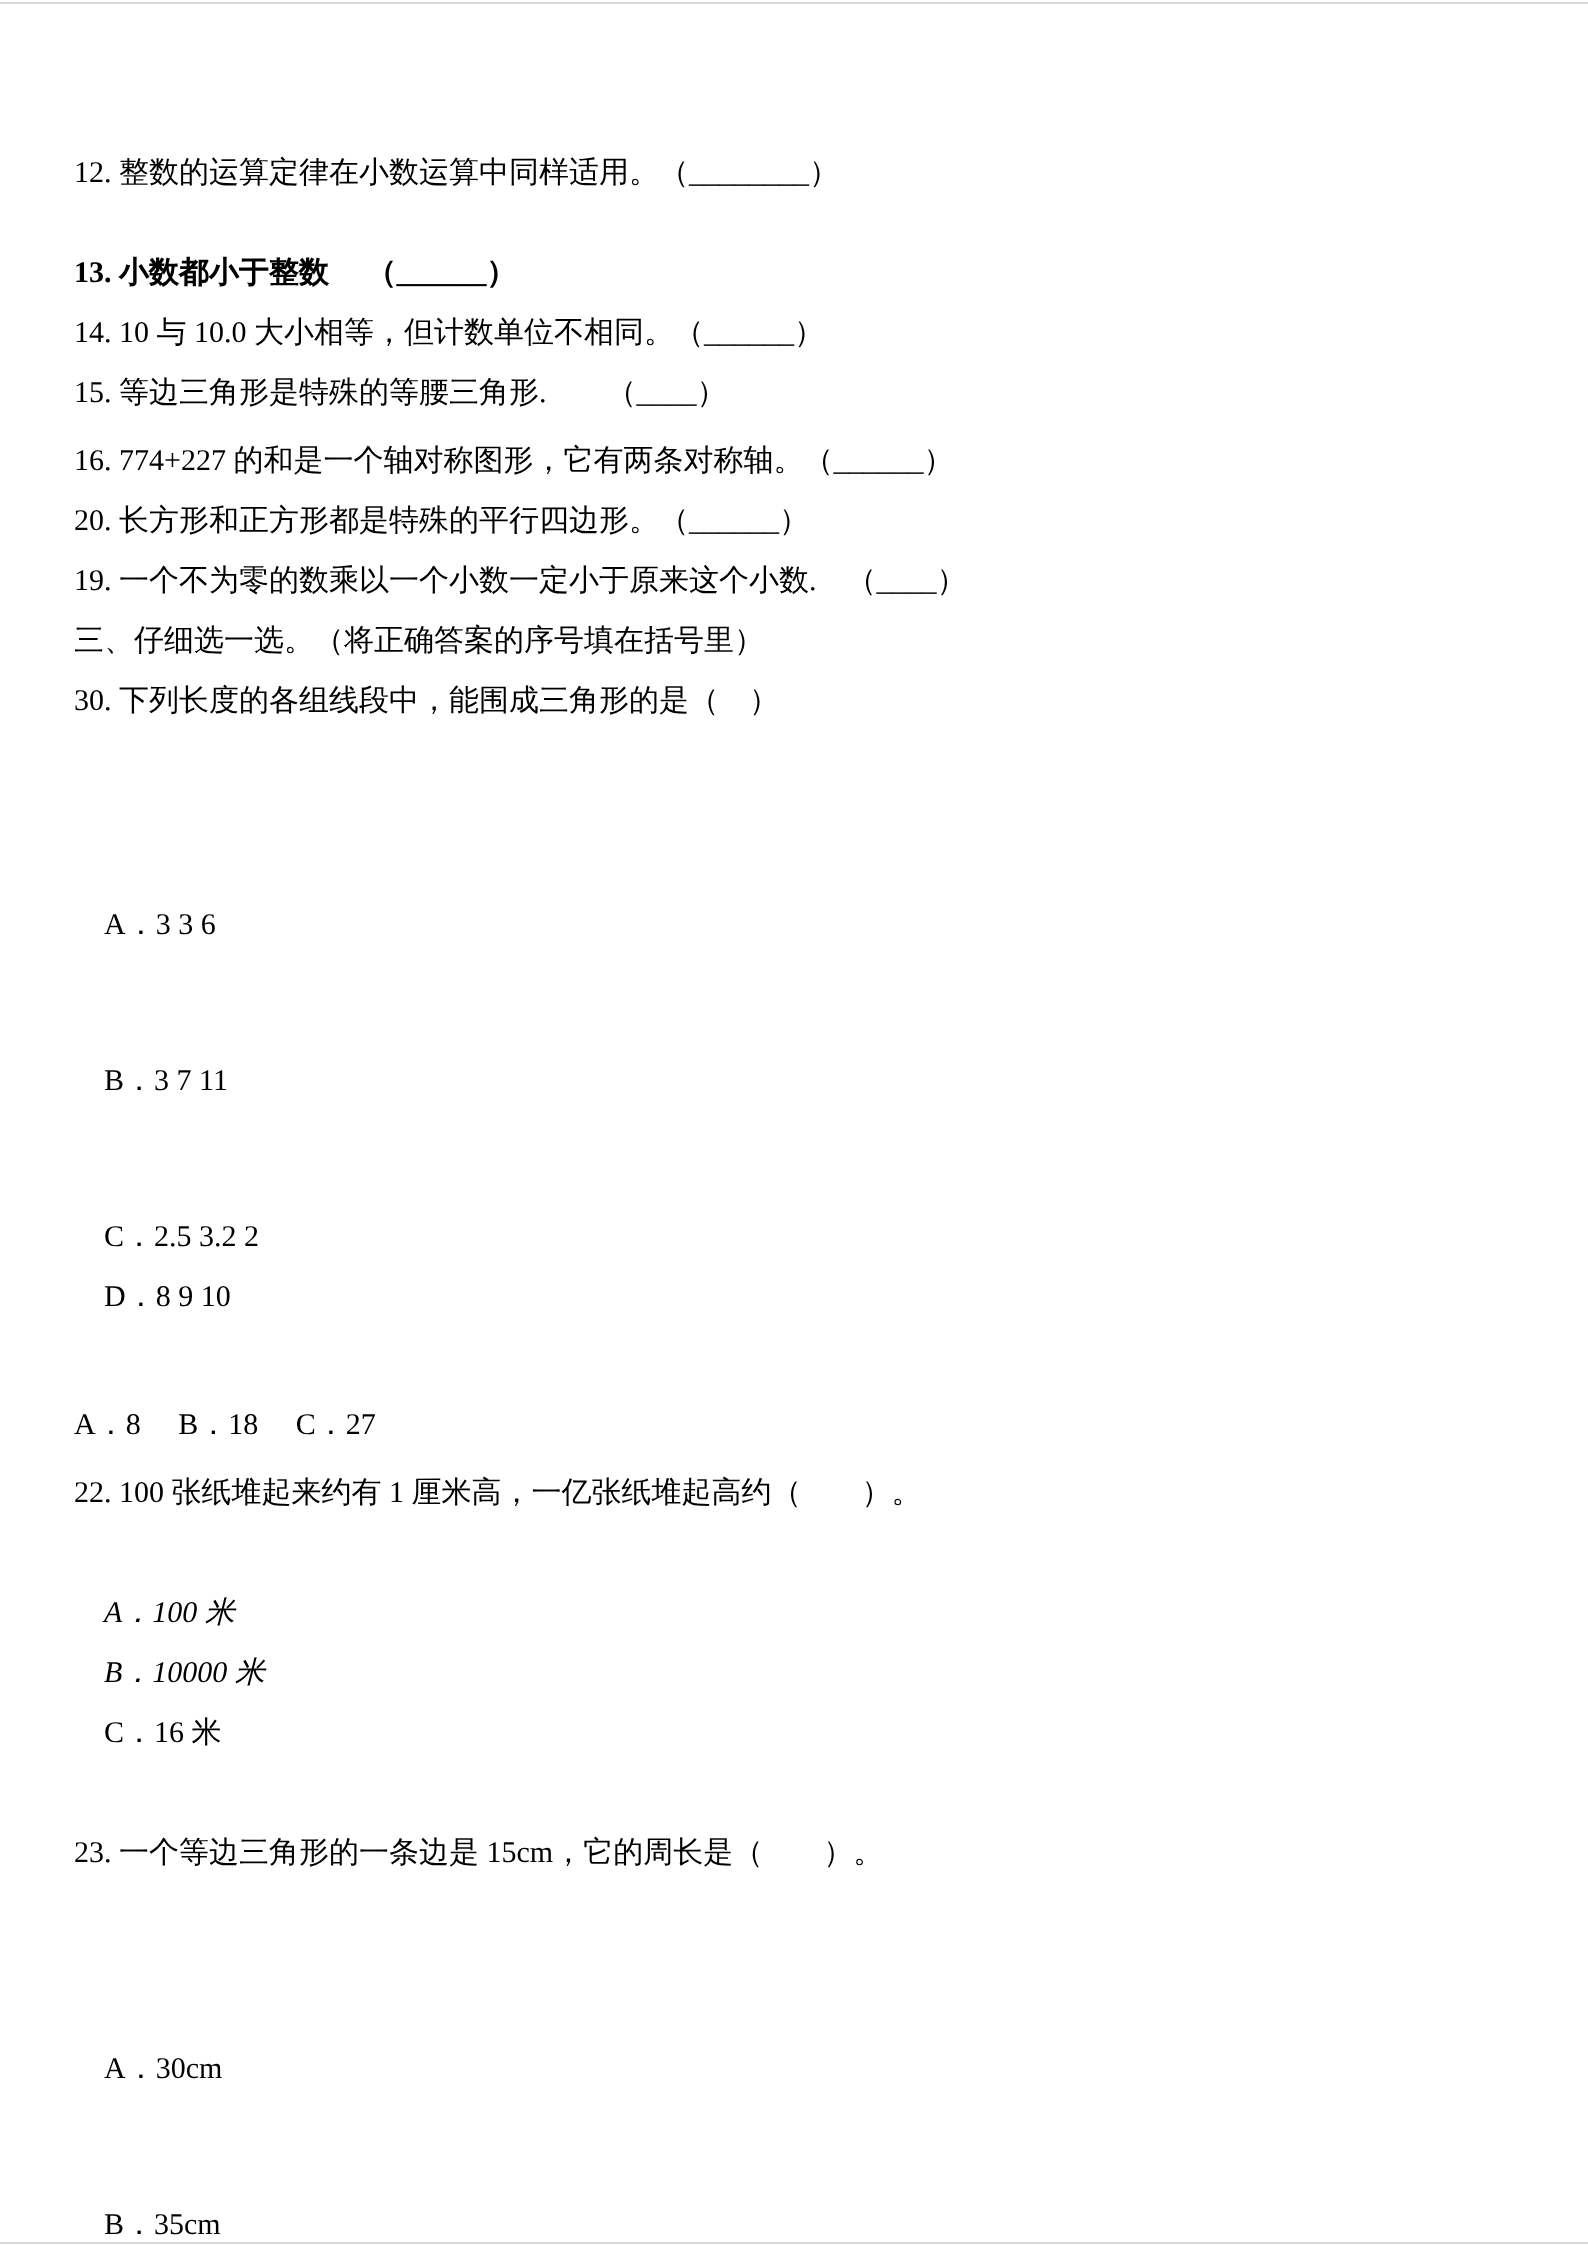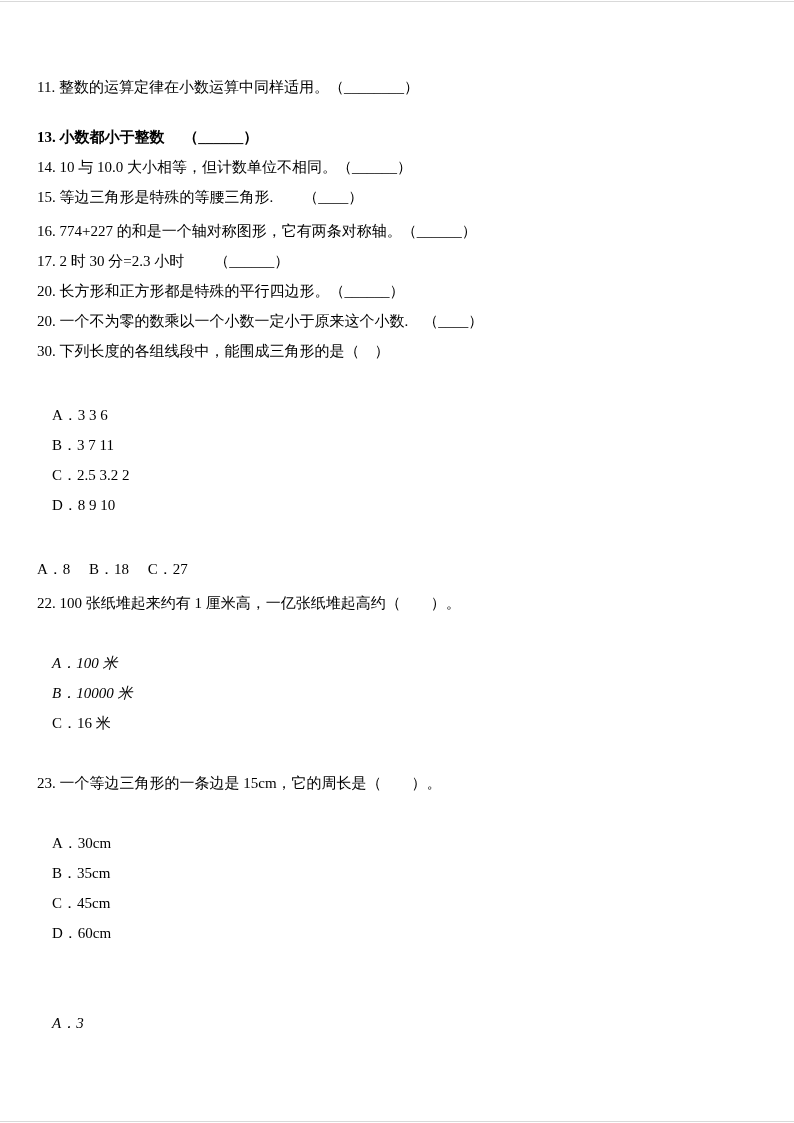--- a/index.html
+++ b/index.html
@@ -9,41 +9,41 @@
     color:#000;box-sizing:border-box;
   }
   .page-edge{position:absolute;left:0;right:0;height:1px;background:#d9d9d9;}
   .page-edge.top{top:1px;} .page-edge.bottom{bottom:1px;}
   .doc{padding:72px 30px 40px 37px;}
   .line{margin:0;font-size:15px;line-height:30px;white-space:pre-wrap;}
   .tall{line-height:36px;}
   .mt20{margin-top:20px;font-weight:bold;}
   .mt4{margin-top:4px;}
   .col{display:inline-block;vertical-align:top;}
-  .w140{width:139px;} .w183{width:184px;font-style:italic;}
+  .w140{width:139px;margin-top:48px;} .w183{width:184px;font-style:italic;}
   .frac{display:inline-block;vertical-align:-9px;text-align:center;
         font-size:11px;line-height:1.15;margin:0 1px;}
   .frac .num{display:block;border-bottom:1px solid #000;padding:0 3px;}
   .frac .den{display:block;padding:0 3px;}
 </style>
 </head>
 <body>
 
 <div class="page-edge top"></div>
 
 <div class="doc">
 
-  <p class="line">11. 整数的运算定律在小数运算中同样适用。（________）</p>
+  <p class="line">12. 整数的运算定律在小数运算中同样适用。（________）</p>
   <p class="line mt20">13. 小数都小于整数 　（______）</p>
   <p class="line">14. 10 与 10.0 大小相等，但计数单位不相同。（______）</p>
   <p class="line">15. 等边三角形是特殊的等腰三角形.　　（____）</p>
   <p class="line mt4">16. 774+227 的和是一个轴对称图形，它有两条对称轴。（______）</p>
-  <p class="line">17. 2 时 30 分=2.3 小时　　（______）</p>
   <p class="line">20. 长方形和正方形都是特殊的平行四边形。（______）</p>
-  <p class="line">20. 一个不为零的数乘以一个小数一定小于原来这个小数.　（____）</p>
+  <p class="line">19. 一个不为零的数乘以一个小数一定小于原来这个小数.　（____）</p>
+  <p class="line">三、仔细选一选。（将正确答案的序号填在括号里）</p>
   <p class="line">30. 下列长度的各组线段中，能围成三角形的是（　）</p>
 
   <p class="line mt4">
     <span class="col w140">A．3 3 6</span>
     <span class="col w140">B．3 7 11</span>
     <span class="col w140">C．2.5 3.2 2</span>
     <span class="col">D．8 9 10</span>
   </p>
 
 

